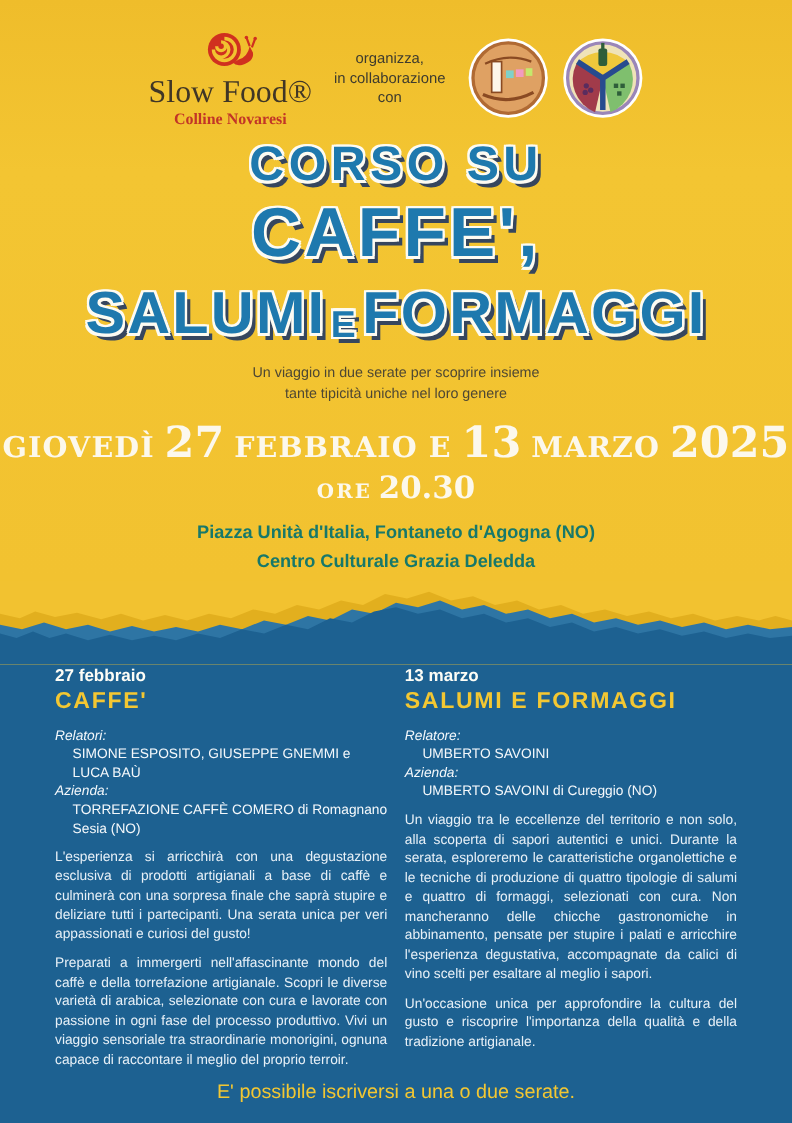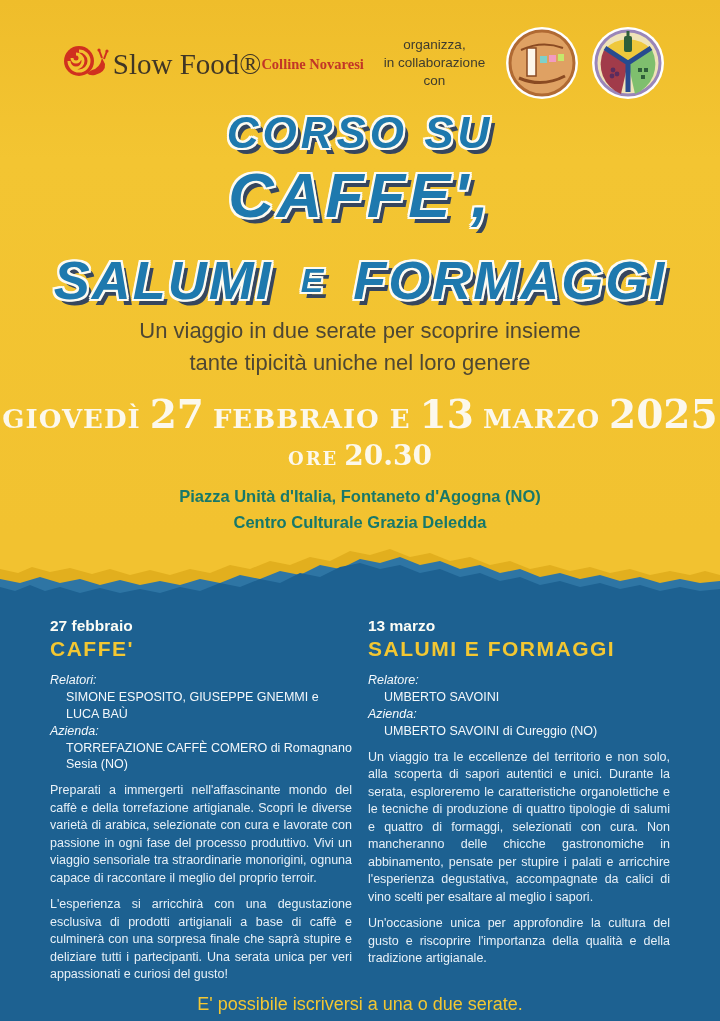--- a/index.html
+++ b/index.html
@@ -2,41 +2,41 @@
 <html><head>
 <meta charset="utf-8">
 <style>
   html,body{margin:0;padding:0;}
   body{width:720px;height:1021px;font-family:"Liberation Sans",sans-serif;}
   .poster{position:relative;width:720px;height:1021px;background:#F2C230;overflow:hidden;}
 
   
   .yellow{background:linear-gradient(180deg,#EFBD2B 0%,#F3C532 30%,#F2C230 100%);text-align:center;}
   .header-row{display:flex;justify-content:center;align-items:center;gap:20px;padding-top:26px;}
-  .sf-logo{display:flex;flex-direction:row;align-items:center;line-height:1;}
+  .sf-logo{display:flex;flex-direction:column;align-items:center;line-height:1;}
   .sf-brand{font-family:"Liberation Serif",serif;color:#403626;font-size:29px;margin-top:2px;}
   .sf-chapter{font-family:"Liberation Serif",serif;color:#C23527;font-weight:bold;font-size:14.5px;margin-top:3px;}
   .collab{font-size:13.5px;color:#3E3B2E;line-height:1.35;}
   .collab span{display:block;}
   .badges{display:flex;gap:12px;}
 
   
-  .title-block{margin-top:10px;color:#1E79AE;font-weight:bold;font-style:italic;}
+  .title-block{margin-top:10px;color:#1E79AE;font-weight:bold;}
   .outlined{
     text-shadow:
       -2px -2px 0 #FDFBF2, 2px -2px 0 #FDFBF2, -2px 2px 0 #FDFBF2, 2px 2px 0 #FDFBF2,
       0 -2px 0 #FDFBF2, 0 2px 0 #FDFBF2, -2px 0 0 #FDFBF2, 2px 0 0 #FDFBF2,
       5px 6px 0 #36465E;
   }
   .t1{font-size:44px;letter-spacing:4px;line-height:1.05;}
   .t2{font-size:63px;letter-spacing:3px;line-height:1.0;margin-top:8px;}
-  .t3{font-size:54px;letter-spacing:2px;line-height:1.0;margin-top:26px;display:flex;justify-content:center;align-items:center;gap:28px;}
+  .t3{font-size:54px;letter-spacing:2px;line-height:1.0;margin-top:14px;display:flex;justify-content:center;align-items:flex-end;gap:4px;}
   .t3 .conj{font-size:34px;}
 
-  .subtitle{margin-top:8px;color:#4E4733;font-size:22px;line-height:1.45;}
+  .subtitle{margin-top:18px;color:#4E4733;font-size:13px;line-height:1.45;}
   .date-row{margin-top:12px;display:flex;justify-content:center;align-items:baseline;gap:9px;
     color:#FCF8EC;font-family:"DejaVu Serif",serif;font-weight:bold;}
   .d-sm{font-size:26px;letter-spacing:1px;}
   .d-lg{font-size:39px;}
   .time-row{margin-top:2px;display:flex;justify-content:center;align-items:baseline;gap:6px;
     color:#FCF8EC;font-family:"DejaVu Serif",serif;font-weight:bold;}
   .tm-sm{font-size:18px;letter-spacing:2px;}
   .tm-lg{font-size:28px;}
   .venue{margin-top:12px;color:#17786A;font-weight:bold;font-size:16.5px;line-height:1.55;}
 
@@ -156,22 +156,22 @@
   <div class="blue">
 
     <div class="cols">
       <div class="col">
         <div class="s-date">27 febbraio</div>
         <div class="s-title">CAFFE'</div>
         <div class="lbl">Relatori:</div>
         <div class="val">SIMONE ESPOSITO, GIUSEPPE GNEMMI e LUCA BAÙ</div>
         <div class="lbl">Azienda:</div>
         <div class="val">TORREFAZIONE CAFFÈ COMERO di Romagnano Sesia (NO)</div>
+        <p class="s-par">L'esperienza si arricchirà con una degustazione esclusiva di prodotti artigianali a base di caffè e culminerà con una sorpresa finale che saprà stupire e deliziare tutti i partecipanti. Una serata unica per veri appassionati e curiosi del gusto!</p>
         <p class="s-par">Preparati a immergerti nell'affascinante mondo del caffè e della torrefazione artigianale. Scopri le diverse varietà di arabica, selezionate con cura e lavorate con passione in ogni fase del processo produttivo. Vivi un viaggio sensoriale tra straordinarie monorigini, ognuna capace di raccontare il meglio del proprio terroir.</p>
-        <p class="s-par">L'esperienza si arricchirà con una degustazione esclusiva di prodotti artigianali a base di caffè e culminerà con una sorpresa finale che saprà stupire e deliziare tutti i partecipanti. Una serata unica per veri appassionati e curiosi del gusto!</p>
       </div>
       <div class="col">
         <div class="s-date">13 marzo</div>
         <div class="s-title">SALUMI E FORMAGGI</div>
         <div class="lbl">Relatore:</div>
         <div class="val">UMBERTO SAVOINI</div>
         <div class="lbl">Azienda:</div>
         <div class="val">UMBERTO SAVOINI di Cureggio (NO)</div>
         <p class="s-par">Un viaggio tra le eccellenze del territorio e non solo, alla scoperta di sapori autentici e unici. Durante la serata, esploreremo le caratteristiche organolettiche e le tecniche di produzione di quattro tipologie di salumi e quattro di formaggi, selezionati con cura. Non mancheranno delle chicche gastronomiche in abbinamento, pensate per stupire i palati e arricchire l'esperienza degustativa, accompagnate da calici di vino scelti per esaltare al meglio i sapori.</p>
         <p class="s-par">Un'occasione unica per approfondire la cultura del gusto e riscoprire l'importanza della qualità e della tradizione artigianale.</p>

